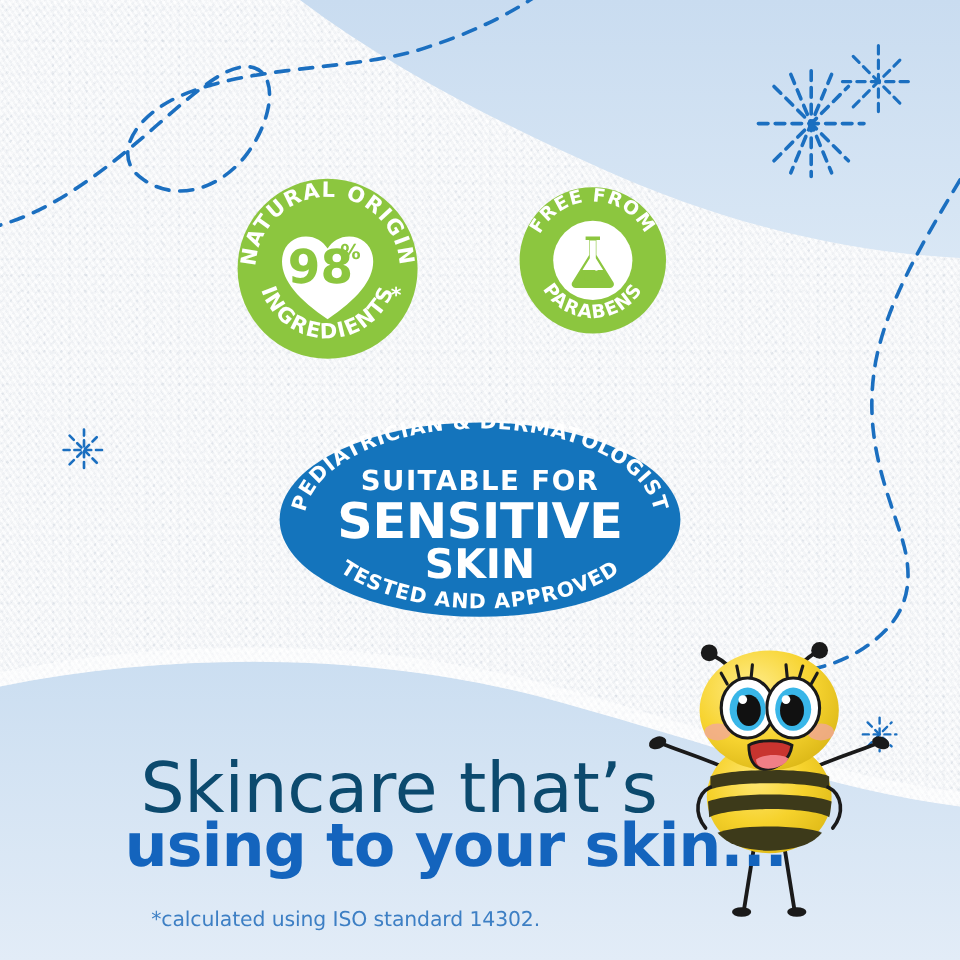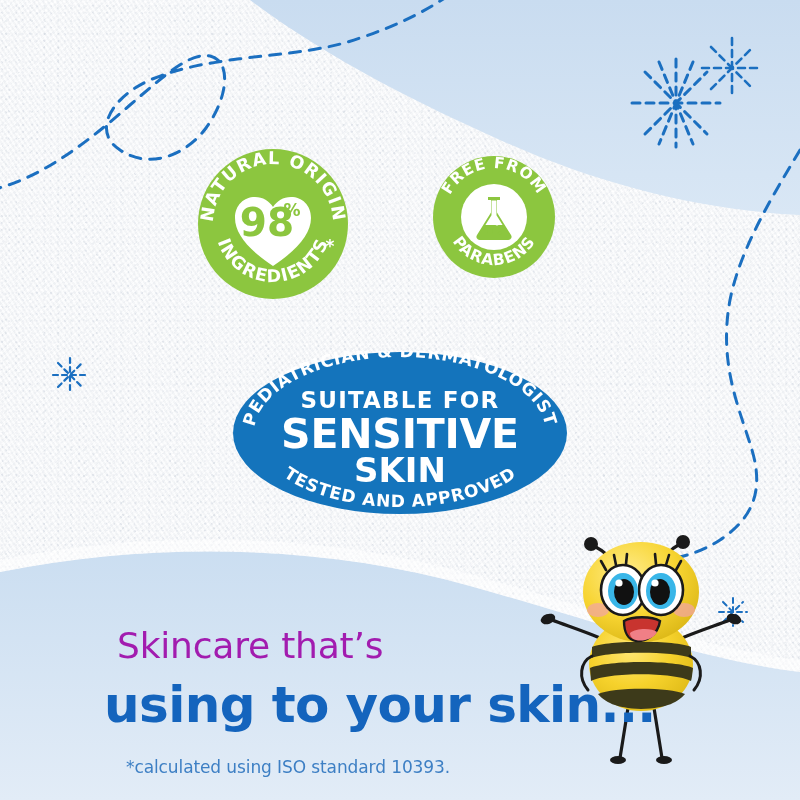--- a/index.html
+++ b/index.html
@@ -40,21 +40,21 @@
   
   .badge{position:absolute;border-radius:50%;}
   .badge svg{display:block;overflow:visible;}
 
   
   .oval{position:absolute;}
   .oval svg{display:block;}
 
   
   .headline{position:absolute;left:0;width:800px;text-align:left;}
-  .hl1{position:absolute;left:117px;top:628px;font-size:36px;color:#a21caf;
+  .hl1{position:absolute;left:117px;top:628px;font-size:58px;color:#0c4a6e;
        font-family:"DejaVu Sans",sans-serif;font-weight:400;letter-spacing:-.2px;line-height:1;text-align:right;}
   .hl2{position:absolute;left:104px;top:680px;font-size:50px;color:#1464bd;
        font-family:"DejaVu Sans",sans-serif;font-weight:700;letter-spacing:-.6px;line-height:1;}
   .foot{position:absolute;left:126px;top:757px;font-size:17px;color:#3d7fc4;
        font-family:"DejaVu Sans",sans-serif;font-weight:400;letter-spacing:-.1px;}
 
   
   .bee{position:absolute;left:528px;top:520px;width:240px;height:250px;}
   .bee svg{display:block;overflow:visible;}
 </style>
@@ -280,16 +280,16 @@
       <g>
         <path d="M96,101 C104,96 124,96 132,101 C130,116 116,122 108,121 C100,120 96,112 96,101 Z" fill="#c8342f" stroke="#1a1a1a" stroke-width="2.4"></path>
         <path d="M102,113 C108,108 124,108 129,112 C126,119 114,122 108,120 C104,119 102,116 102,113 Z" fill="#f07f86"></path>
       </g>
     </svg>
   </div>
 
   <div class="headline">
     <div class="hl1">Skincare that’s</div>
     <div class="hl2">using to your skin...</div>
-    <div class="foot">*calculated using ISO standard 10393.</div>
+    <div class="foot">*calculated using ISO standard 14302.</div>
   </div>
 
 </div>
 
 </body></html>

